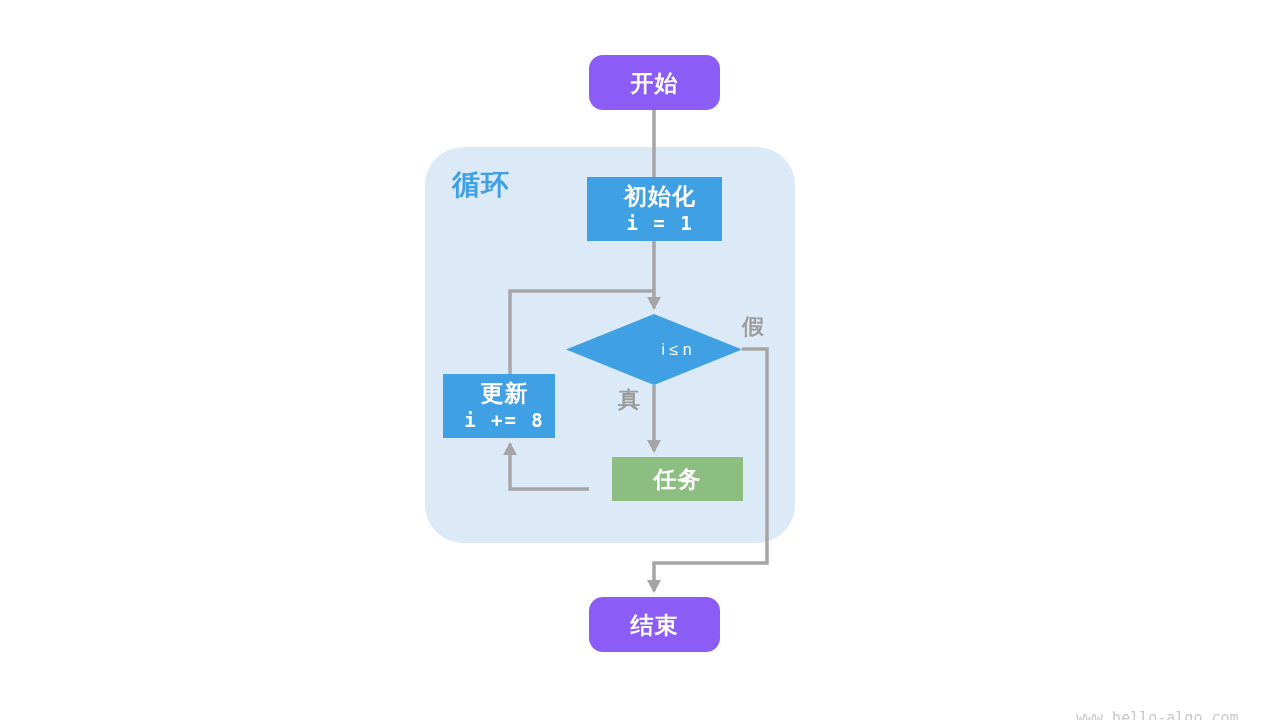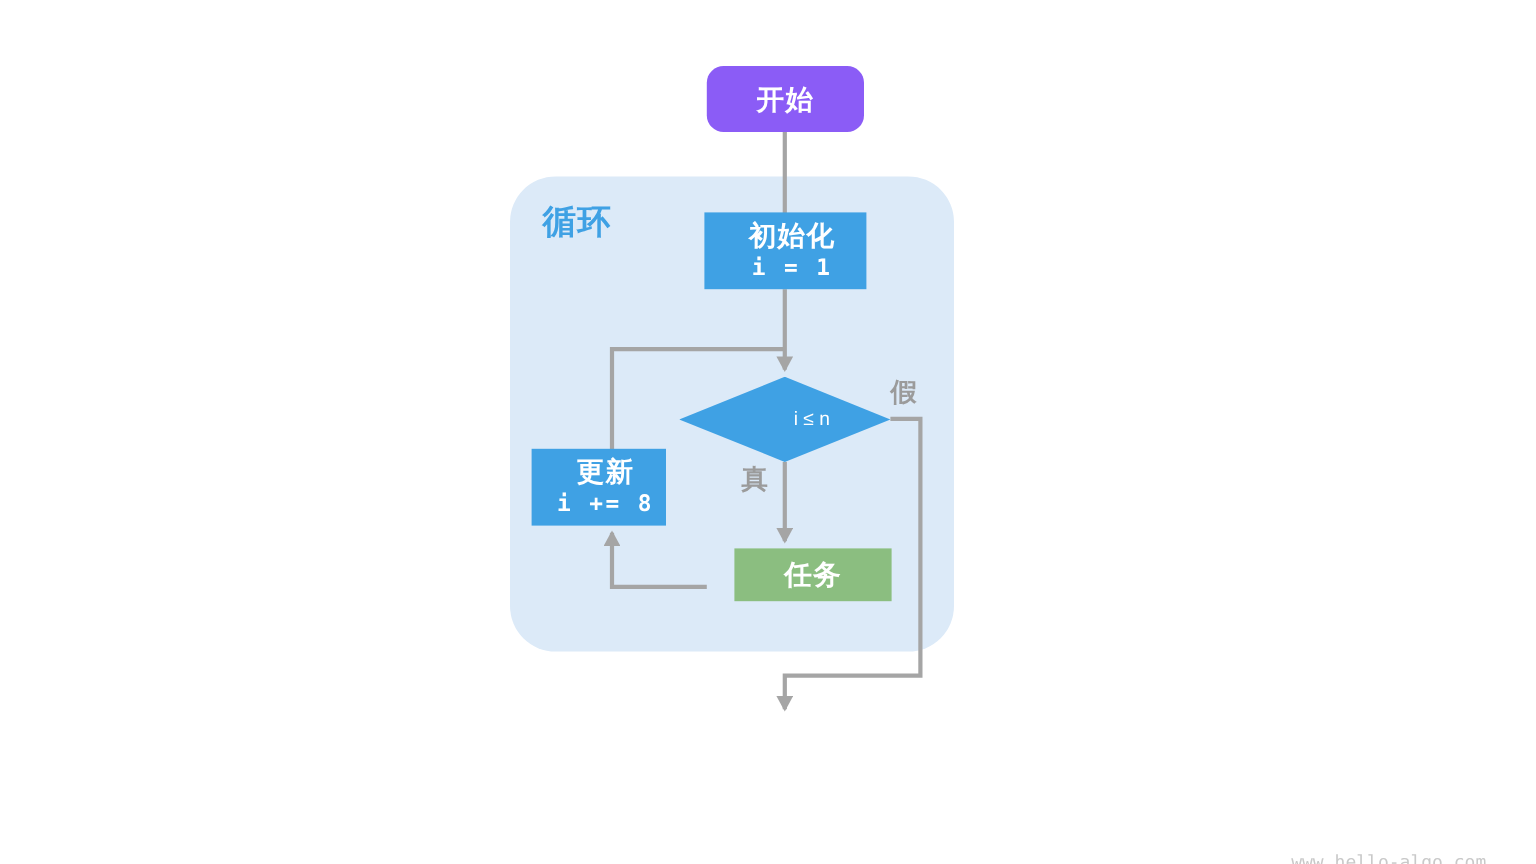--- a/index.html
+++ b/index.html
@@ -135,19 +135,22 @@
 
   <div class="node process node-update">
     <span class="cn">更新</span>
     <span class="code">i += 8</span>
   </div>
 
   <div class="node node-task">
     <span class="cn">任务</span>
   </div>
 
+  <div class="node terminal node-end">
+    <span class="cn">结束</span>
+  </div>
 
   <div class="edge-label label-true">真</div>
   <div class="edge-label label-false">假</div>
 
   <div class="watermark">www.hello-algo.com</div>
 
 </div>
 
 </body></html>

